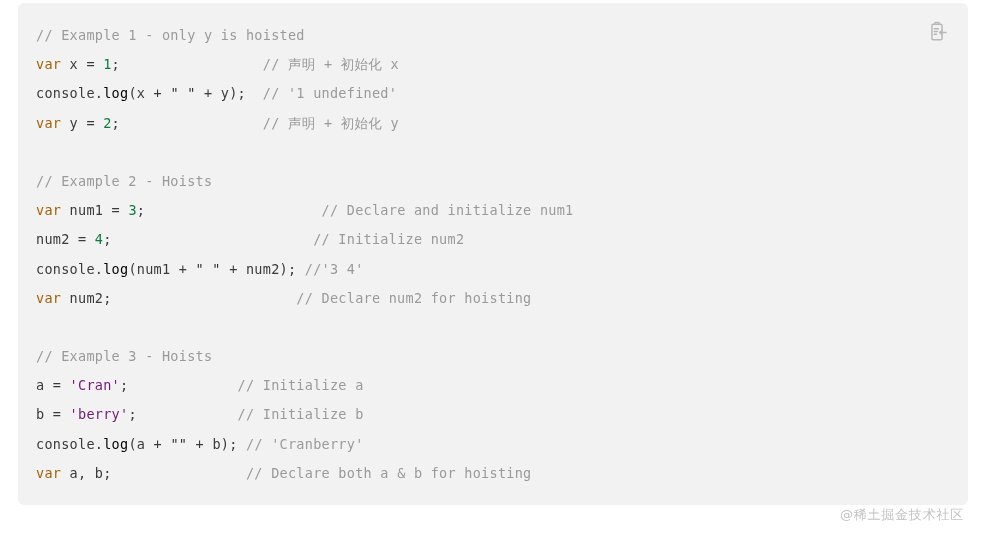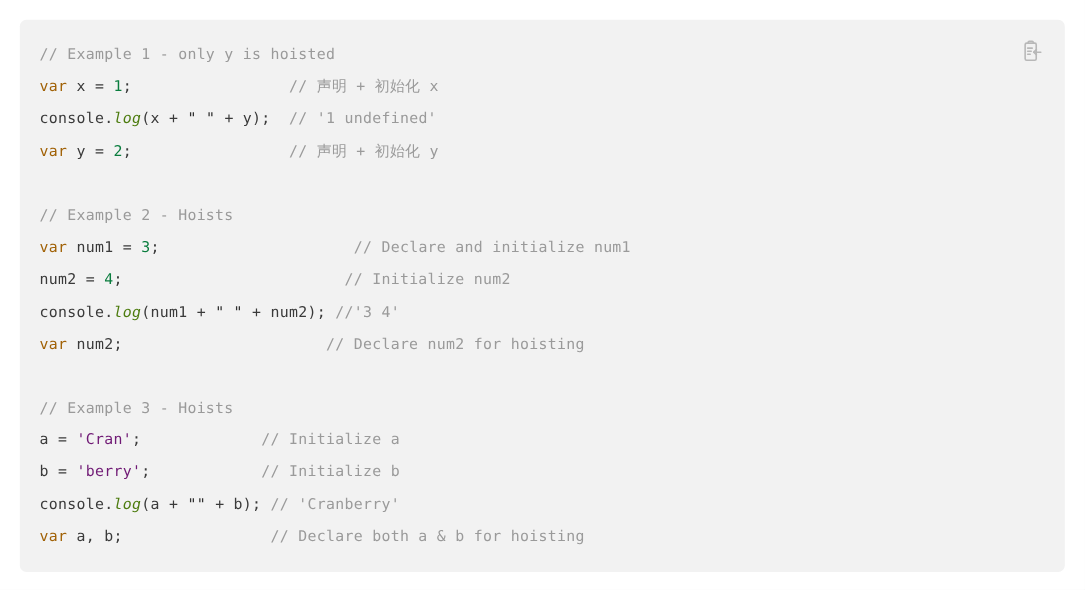--- a/index.html
+++ b/index.html
@@ -17,21 +17,21 @@
   #page {
     position: relative;
     width: 986px;
     height: 536px;
     background: #ffffff;
   }
 
   #code-block {
     position: absolute;
     left: 18px;
-    top: 18px;
+    top: 3px;
     width: 950px;
     height: 502px;
     background: #f2f2f2;
     border-radius: 6px;
     box-sizing: border-box;
     overflow: hidden;
   }
 
   #code-area {
     position: absolute;
@@ -48,21 +48,21 @@
   }
 
   .code-line {
     white-space: pre;
     height: 29.2px;
   }
 
   .tok-keyword  { color: #a16207; }
   .tok-number   { color: #0a7d3e; }
   .tok-string   { color: #701a75; }
-  .tok-method   { color: #4d7c0f; font-style: italic; }
+  .tok-method   { color: #000000; }
   .tok-comment  { color: #9a9a9a; }
   .tok-plain    { color: #3a3a3a; }
   .tok-strlit   { color: #2f2f2f; }
 
   #copy-button {
     position: absolute;
     right: 12px;
     top: 10px;
     width: 38px;
     height: 38px;
@@ -103,14 +103,15 @@
           <line x1="9" y1="11.5" x2="12.5" y2="11.5"></line>
           <line x1="9" y1="14.5" x2="11.5" y2="14.5"></line>
           <line x1="22" y1="12.5" x2="15" y2="12.5"></line>
           <polyline points="17.6,10 15,12.5 17.6,15"></polyline>
         </svg>
       </span>
     </div>
 
   </div>
 
+  <div id="watermark">@稀土掘金技术社区</div>
 
 </div>
 
 </body></html>

